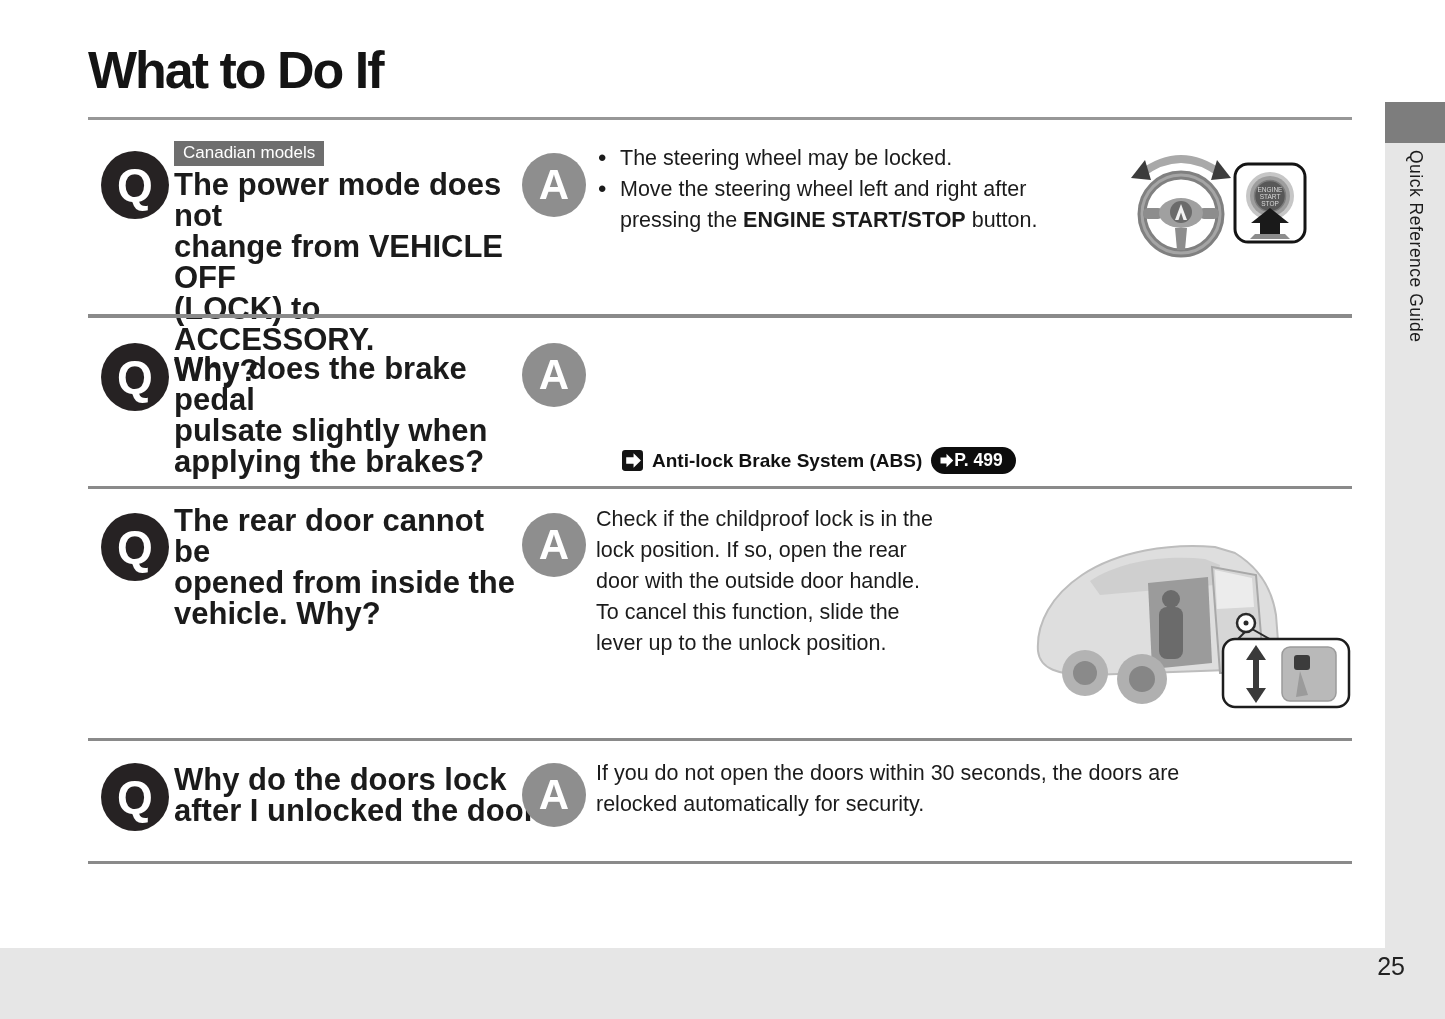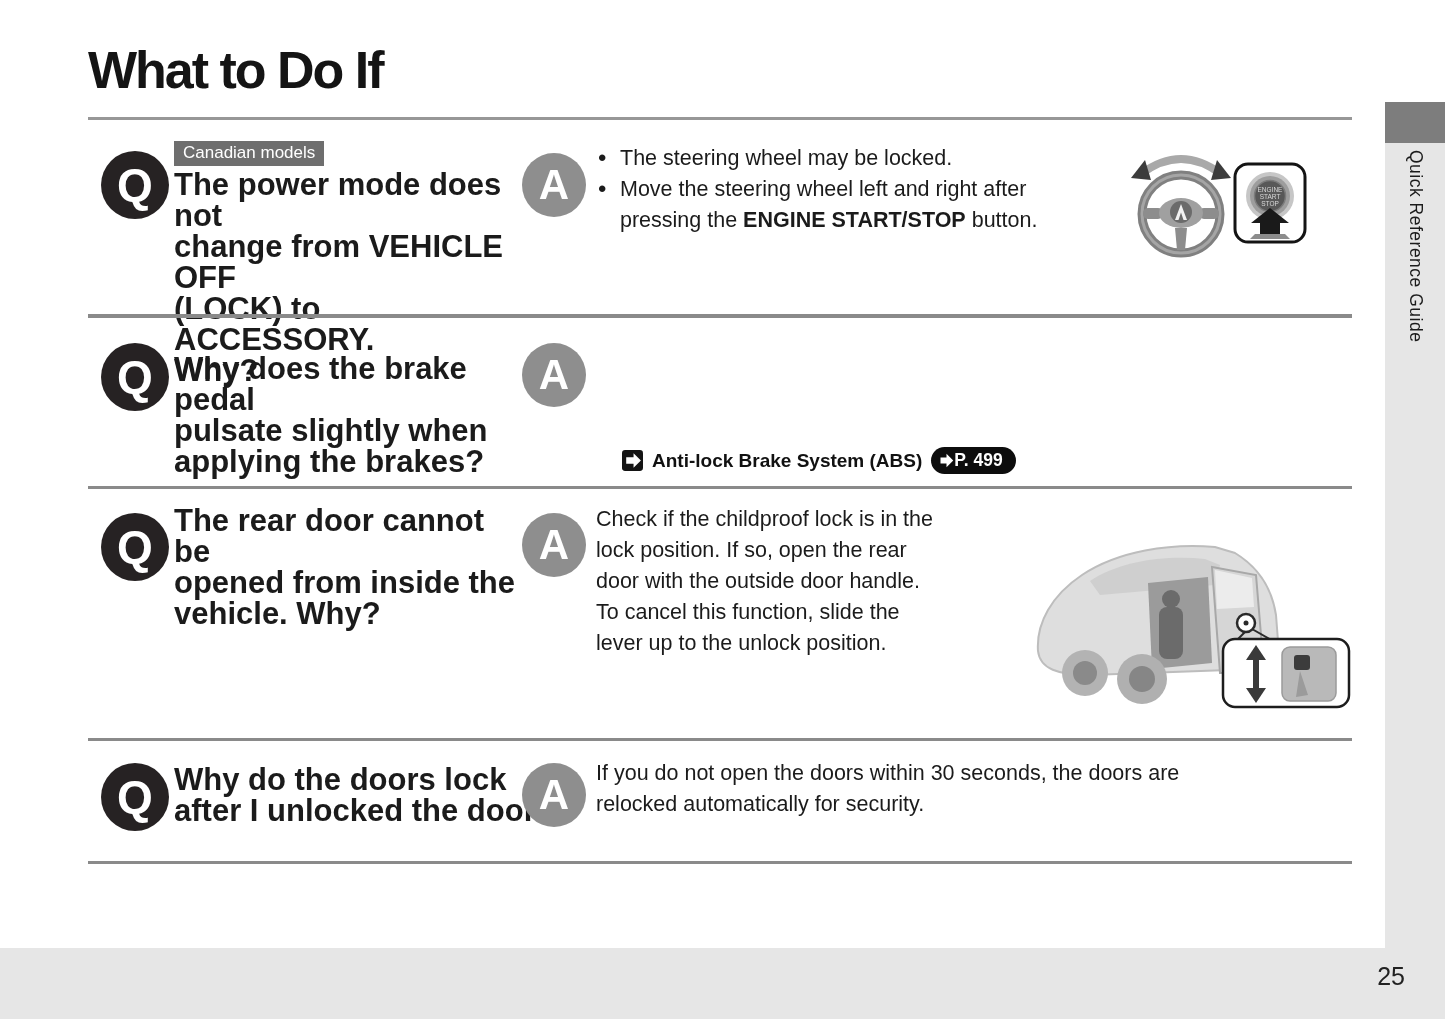--- a/index.html
+++ b/index.html
@@ -65,21 +65,21 @@
   .side-strip{position:absolute;left:1385px;top:143px;width:60px;height:805px;background:#e6e6e6;}
   .side-label{
     position:absolute;left:1385px;top:150px;width:60px;display:flex;justify-content:center;
   }
   .side-label span{
     writing-mode:vertical-rl;font-size:17.5px;color:#1b1b1b;letter-spacing:0.5px;
   }
 
   
   .footer-bar{position:absolute;left:0;top:948px;width:1445px;height:71px;background:#e6e6e6;}
-  .page-num{position:absolute;right:40px;top:14px;font-size:25px;color:#222;}
+  .page-num{position:absolute;right:40px;top:4px;font-size:25px;color:#222;}
 </style>
 </head>
 <body>
 
 <div class="page">
 
   <h1 class="title">What to Do If</h1>
   <div class="rule rule-title"></div>
 
   <div class="q-circle r1-q">

